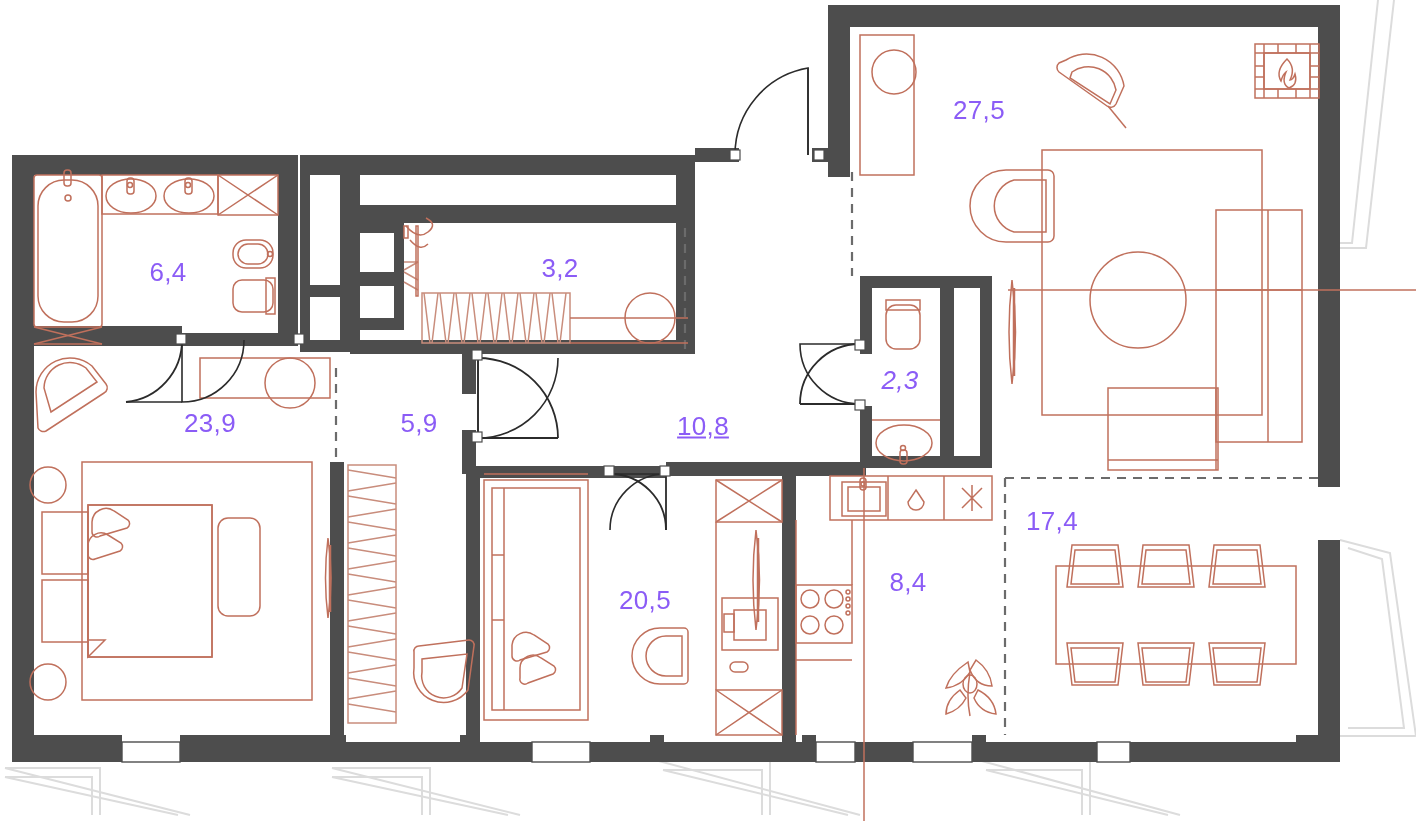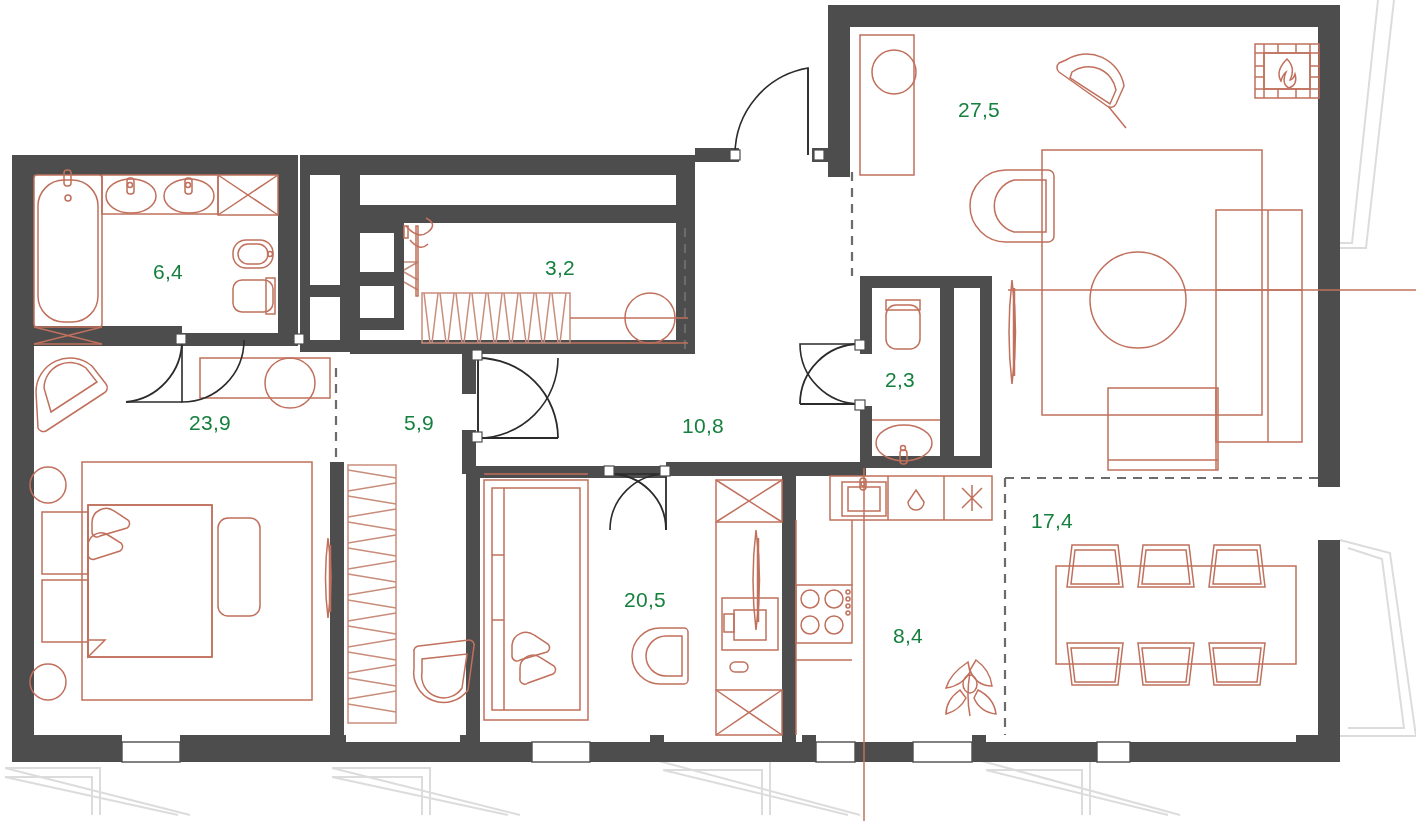--- a/index.html
+++ b/index.html
@@ -21,22 +21,22 @@
     position: absolute;
     left: 0;
     top: 0;
     width: 1416px;
     height: 821px;
     display: block;
   }
   .room-label {
     position: absolute;
     font-family: "Liberation Sans", sans-serif;
-    font-size: 21px;
-    color: #15803d;
+    font-size: 26px;
+    color: #8b5cf6;
     letter-spacing: 0.3px;
     white-space: nowrap;
     transform: translate(-50%, -50%);
     user-select: none;
   }
 </style>
 </head>
 <body>
 
 <div id="plan-root">
@@ -453,21 +453,21 @@
       <rect x="855" y="400" width="10" height="10"></rect>
       <rect x="730" y="150" width="10" height="10"></rect>
       <rect x="814" y="150" width="10" height="10"></rect>
     </g>
 
   </svg>
 
   <div class="room-label" style="left:168px; top:272px;">6,4</div>
   <div class="room-label" style="left:979px; top:110px;">27,5</div>
   <div class="room-label" style="left:560px; top:268px;">3,2</div>
-  <div class="room-label" style="left:900px; top:380px;">2,3</div>
+  <div class="room-label" style="left:900px; top:380px;font-style:italic;">2,3</div>
   <div class="room-label" style="left:210px; top:423px;">23,9</div>
   <div class="room-label" style="left:419px; top:423px;">5,9</div>
-  <div class="room-label" style="left:703px; top:426px;">10,8</div>
+  <div class="room-label" style="left:703px; top:426px;text-decoration:underline;">10,8</div>
   <div class="room-label" style="left:1052px; top:521px;">17,4</div>
   <div class="room-label" style="left:645px; top:600px;">20,5</div>
-  <div class="room-label" style="left:908px; top:636px;">8,4</div>
+  <div class="room-label" style="left:908px; top:582px;">8,4</div>
 
 </div>
 
 </body></html>

